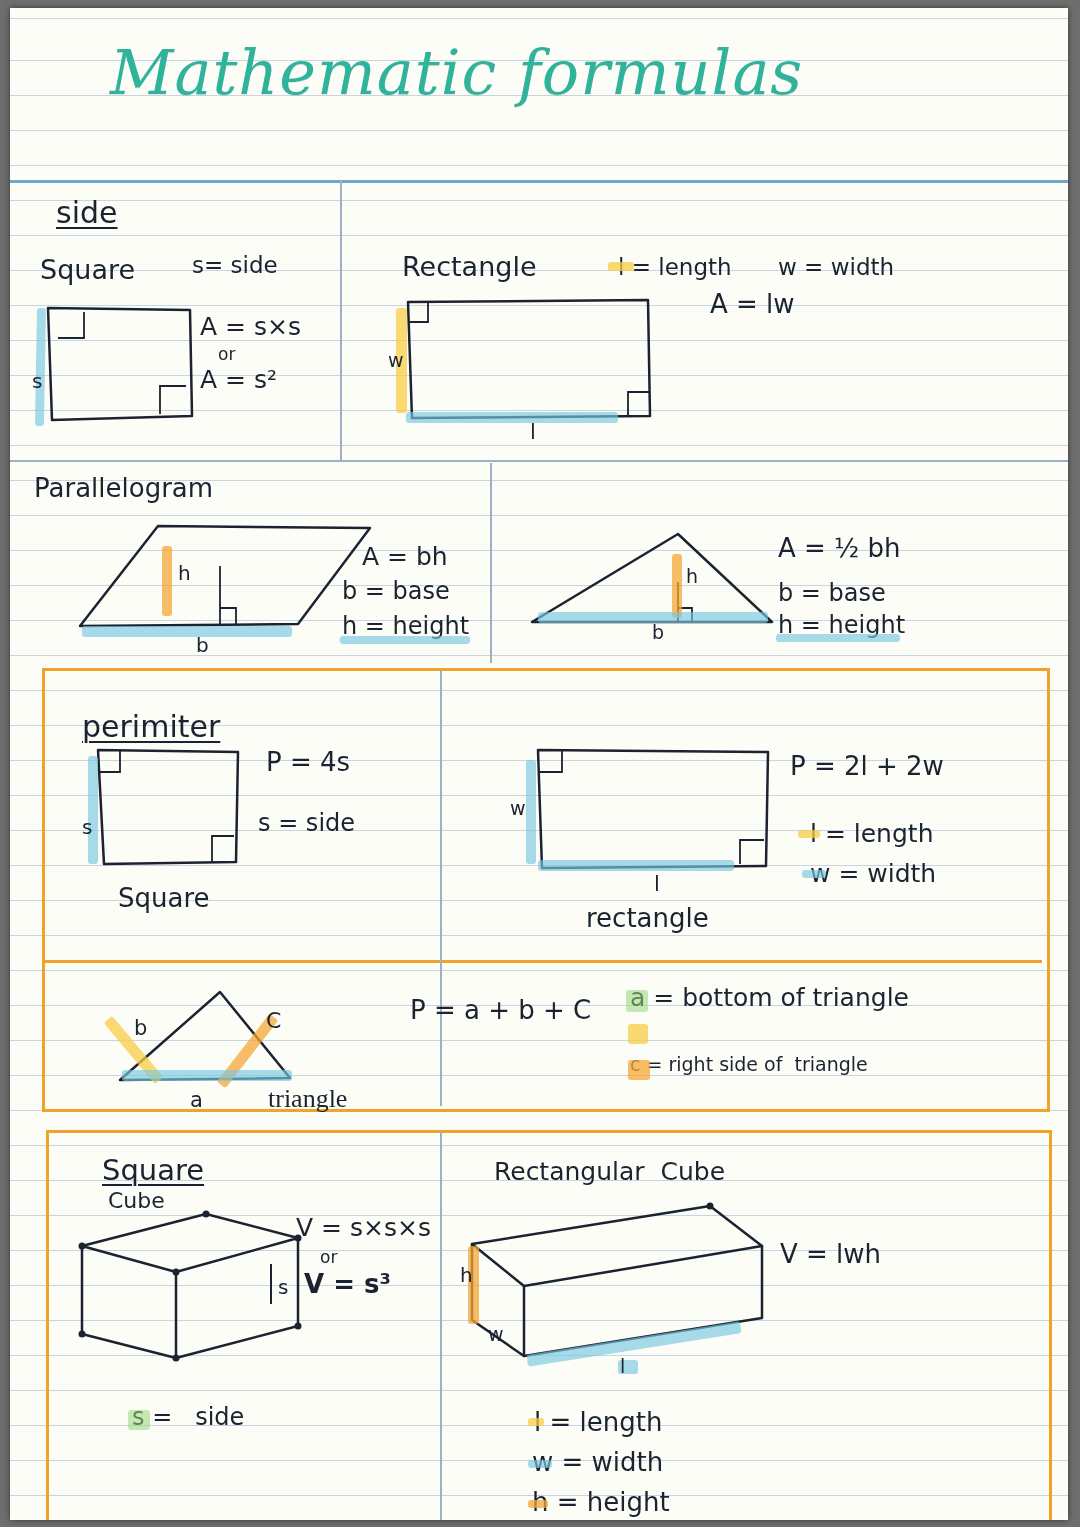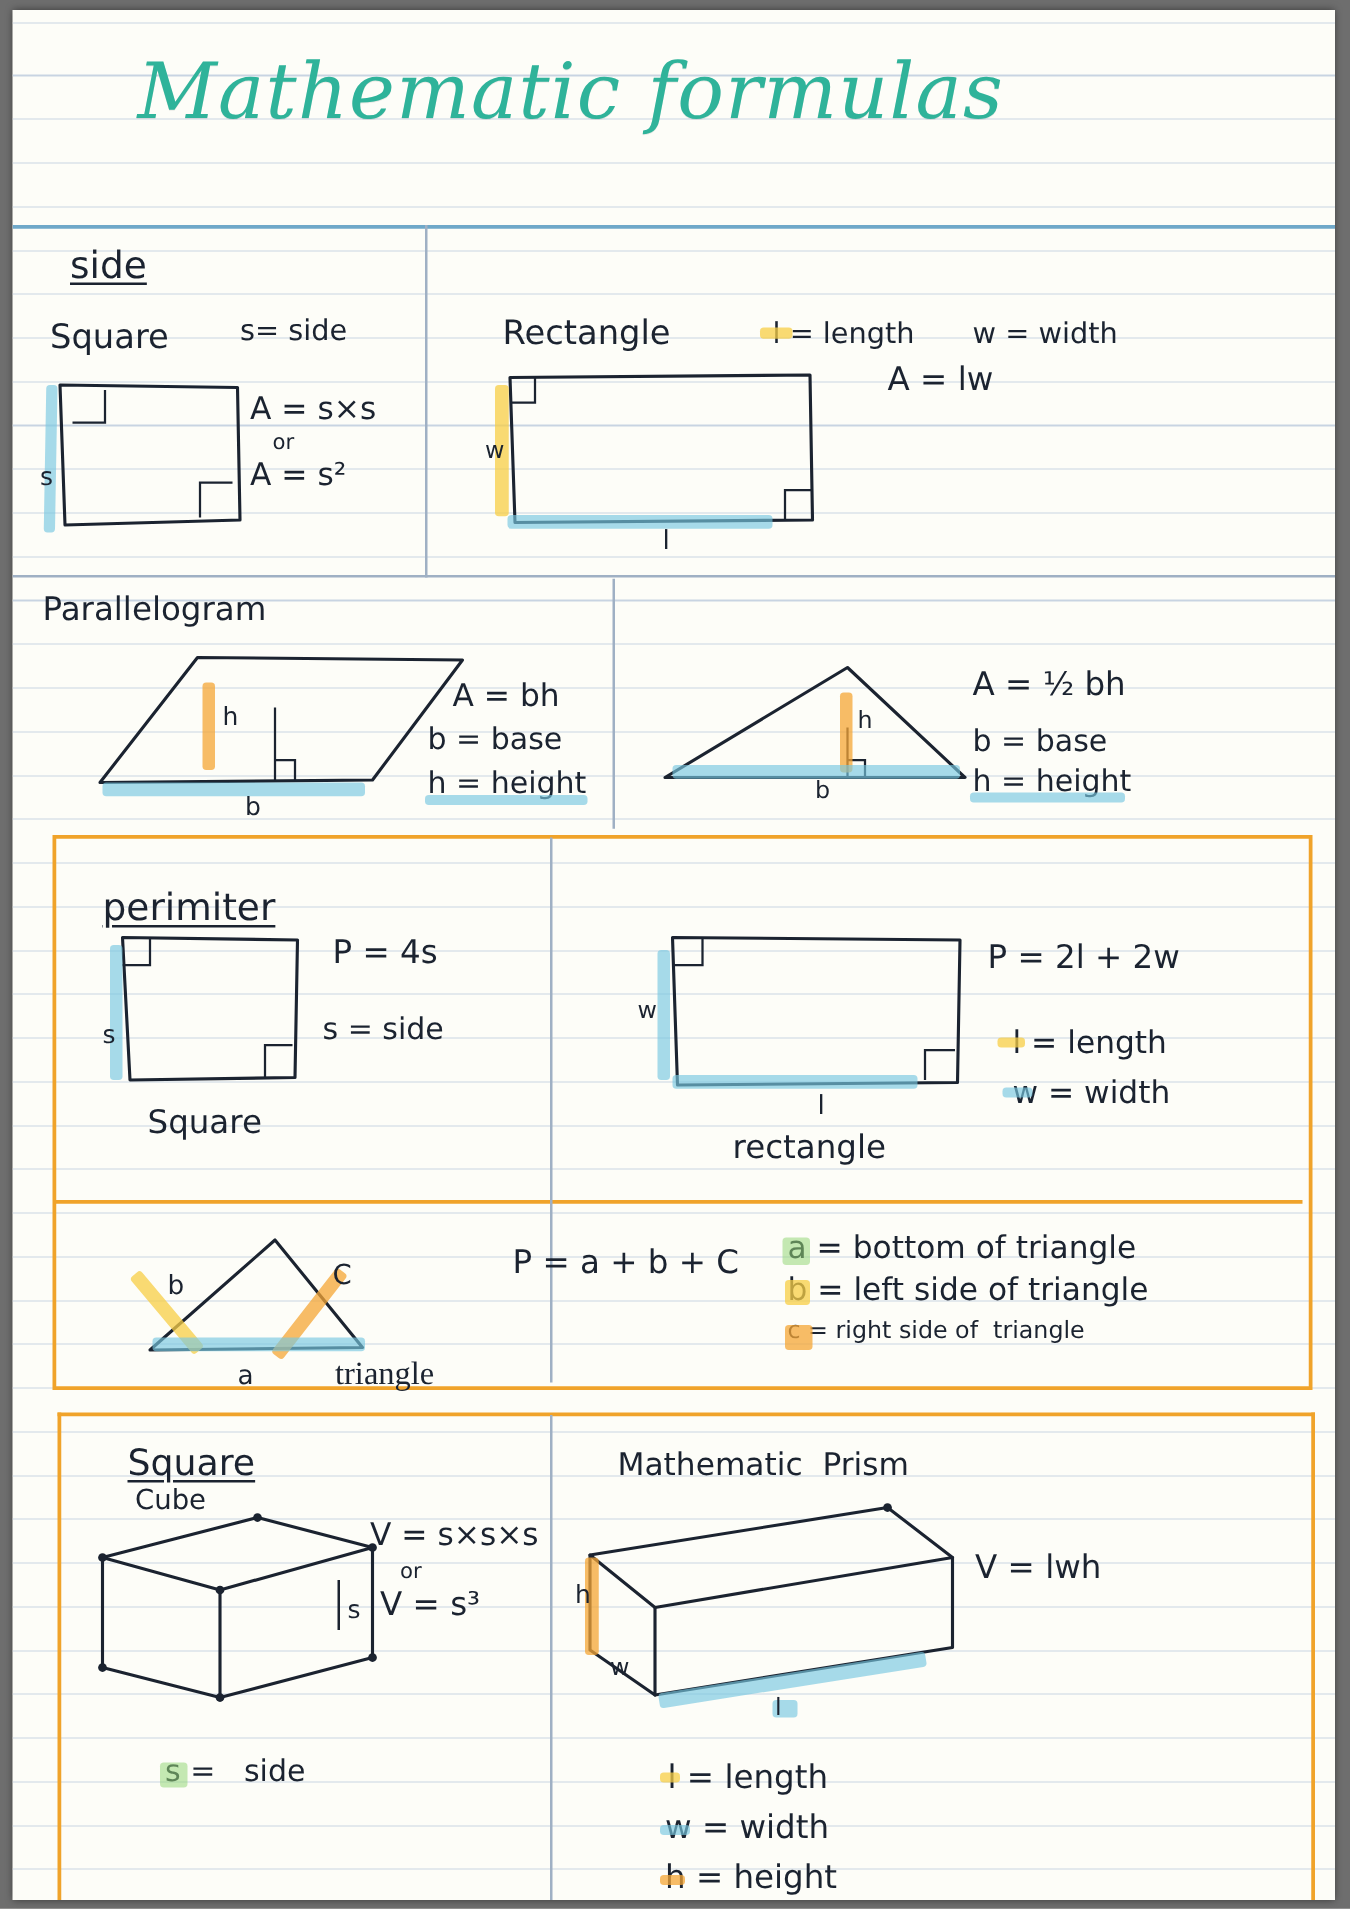--- a/index.html
+++ b/index.html
@@ -172,21 +172,20 @@
   </svg>
   <div class="hl-y" style="left:118px;top:1002px;width:11px;height:80px;transform:rotate(-40deg);"></div>
   <div class="hl-o" style="left:232px;top:1000px;width:11px;height:86px;transform:rotate(38deg);"></div>
   <div class="hl-b" style="left:112px;top:1062px;width:170px;height:11px;"></div>
   <div class="t hand" style="left:124px;top:1008px;font-size:21px;">b</div>
   <div class="t hand" style="left:256px;top:1000px;font-size:22px;">C</div>
   <div class="t hand" style="left:180px;top:1080px;font-size:21px;">a</div>
   <div class="t hand" style="left:258px;top:1076px;font-size:26px;font-family:Liberation Serif, serif;">triangle</div>
   <div class="t hand" style="left:400px;top:988px;font-size:26px;">P = a + b + C</div>
   <div class="t hand" style="left:620px;top:976px;font-size:25px;">a = bottom of triangle</div>
-  <div class="t hand" style="left:620px;top:1010px;font-size:25px;">b = left side of triangle</div>
   <div class="t hand" style="left:620px;top:1046px;font-size:19px;">c = right side of  triangle</div>
   <div class="hl-g" style="left:616px;top:982px;width:22px;height:22px;"></div>
   <div class="hl-y" style="left:618px;top:1016px;width:20px;height:20px;"></div>
   <div class="hl-o" style="left:618px;top:1052px;width:22px;height:20px;"></div>
 
   <div class="frame" style="left:36px;top:1122px;width:1000px;height:390px;border-bottom:none;"></div>
   <div class="vdiv" style="left:430px;top:1124px;height:388px;"></div>
 
   <div class="t big hand under" style="left:92px;top:1146px;font-size:29px;">Square</div>
   <div class="t hand" style="left:98px;top:1180px;font-size:22px;">Cube</div>
@@ -198,27 +197,27 @@
     <circle cx="10" cy="42" r="3.5" fill="#1b2330"></circle>
     <circle cx="134" cy="10" r="3.5" fill="#1b2330"></circle>
     <circle cx="226" cy="34" r="3.5" fill="#1b2330"></circle>
     <circle cx="104" cy="68" r="3.5" fill="#1b2330"></circle>
     <circle cx="10" cy="130" r="3.5" fill="#1b2330"></circle>
     <circle cx="104" cy="154" r="3.5" fill="#1b2330"></circle>
     <circle cx="226" cy="122" r="3.5" fill="#1b2330"></circle>
   </svg>
   <div class="t hand" style="left:286px;top:1206px;font-size:25px;">V = s×s×s</div>
   <div class="t sm hand" style="left:310px;top:1240px;">or</div>
-  <div class="t hand" style="left:294px;top:1262px;font-size:26px;">V = s³</div>
+  <div class="t hand" style="left:294px;top:1262px;font-size:26px;font-weight:bold;">V = s³</div>
   <div class="t hand" style="left:268px;top:1268px;font-size:20px;">s</div>
   <div class="line" style="left:262px;top:1256px;width:40px;height:2px;transform:rotate(90deg);"></div>
   <div class="t hand" style="left:122px;top:1396px;font-size:24px;">s =   side</div>
   <div class="hl-g" style="left:118px;top:1402px;width:22px;height:20px;"></div>
 
-  <div class="t hand" style="left:484px;top:1150px;font-size:25px;">Mathematic  Prism</div>
+  <div class="t hand" style="left:484px;top:1150px;font-size:25px;">Rectangular  Cube</div>
   <svg style="left:452px;top:1190px;width:310px;height:160px;">
     <path class="stroke" d="M10,46 L248,8 L300,48 L62,88 Z"></path>
     <path class="stroke" d="M10,46 L10,122 L62,158 L62,88"></path>
     <path class="stroke" d="M62,158 L300,120 L300,48"></path>
     <circle cx="248" cy="8" r="3.5" fill="#1b2330"></circle>
   </svg>
   <div class="hl-o" style="left:458px;top:1238px;width:11px;height:78px;"></div>
   <div class="hl-b" style="left:516px;top:1330px;width:216px;height:12px;transform:rotate(-9deg);"></div>
   <div class="t hand" style="left:450px;top:1256px;font-size:20px;">h</div>
   <div class="t hand" style="left:478px;top:1316px;font-size:19px;">w</div>

